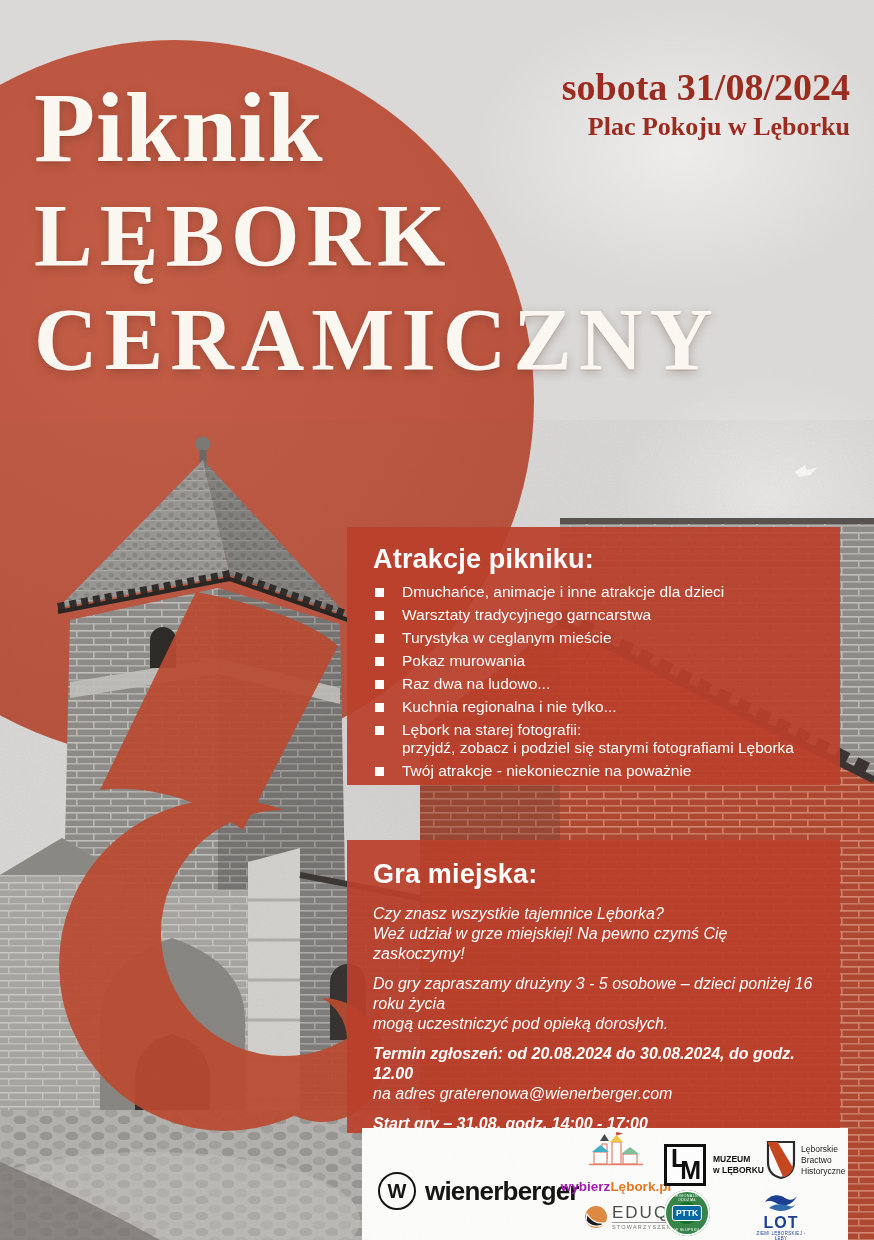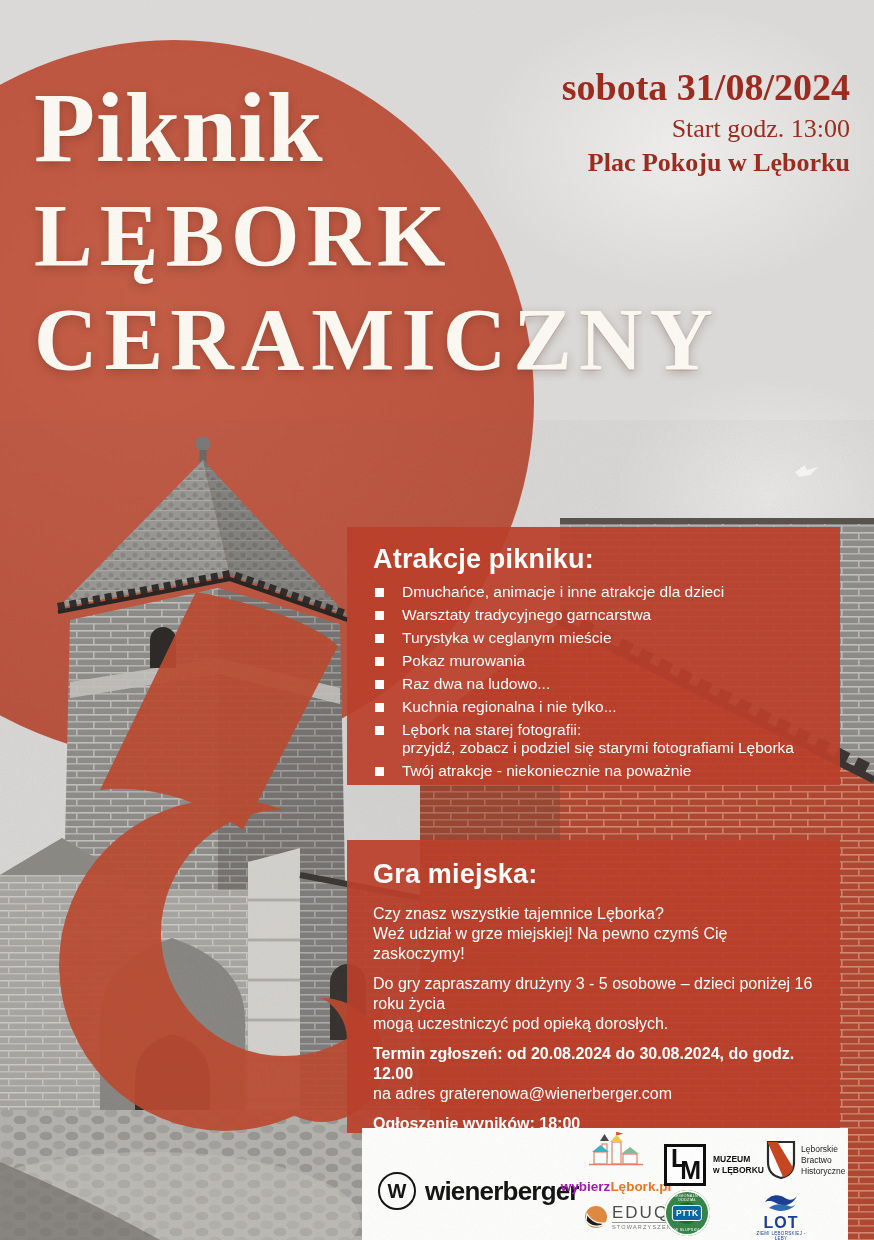--- a/index.html
+++ b/index.html
@@ -35,21 +35,21 @@
   .p-attr{left:347px;top:527px;width:493px;height:258px;padding:16px 26px 10px 26px;}
   .p-game{left:347px;top:822px;width:493px;height:293px;padding:18px 26px 12px 26px;margin-top:18px;}
   .panel h2{margin:0 0 8px 0;font-size:27px;line-height:32px;font-weight:700;letter-spacing:.2px;}
   .p-game h2{margin-bottom:14px;}
   .attr-item{display:flex;align-items:flex-start;margin-bottom:5px;}
   .sq{flex:0 0 auto;width:9px;height:9px;background:#fff;margin:5px 18px 0 2px;}
   .atx{font-size:15.5px;line-height:18px;font-weight:400;}
   .atx span{display:block;}
   .gline{font-size:16px;line-height:20px;font-weight:400;}
   .gbold{font-weight:700;}
-  .gp{margin-bottom:10px;}
+  .gp{margin-bottom:10px;font-style:italic;}
   .gp-last{margin-top:13px;}
   
   .logobar{position:absolute;left:362px;top:1128px;width:486px;height:112px;background:#fdfdfc;z-index:4;}
   .lg{position:absolute;}
   .wb{left:16px;top:44px;display:flex;align-items:center;}
   .wb-circle{width:34px;height:34px;border:2.5px solid #141414;border-radius:50%;display:flex;align-items:center;justify-content:center;
     font-weight:700;font-size:20px;color:#141414;}
   .wb-name{margin-left:9px;font-size:26px;font-weight:700;color:#141414;letter-spacing:-.8px;}
   .wyb{left:196px;top:4px;width:116px;text-align:center;}
   .wyb-text{font-size:13.5px;font-weight:700;margin-top:1px;}
@@ -83,21 +83,20 @@
 </style>
 </head>
 <body>
 
 <div class="poster">
 
   <div class="circle"></div>
 
   <div class="datebox">
     <div class="d1">sobota 31/08/2024</div>
-    <div class="d2">Start godz. 13:00</div>
     <div class="d3">Plac Pokoju w Lęborku</div>
   </div>
 
   <div class="title">
     <div class="t1">Piknik</div>
     <div class="t2">LĘBORK</div>
     <div class="t2">CERAMICZNY</div>
   </div>
 
   <svg class="photo" width="874" height="820" viewBox="0 0 874 820">
@@ -267,20 +266,21 @@
     </div>
     <div class="gp">
       <div class="gline">Do gry zapraszamy drużyny 3 - 5 osobowe – dzieci poniżej 16 roku życia</div>
       <div class="gline">mogą uczestniczyć pod opieką dorosłych.</div>
     </div>
     <div class="gp">
       <div class="gline gbold">Termin zgłoszeń: od 20.08.2024 do 30.08.2024, do godz. 12.00</div>
       <div class="gline">na adres graterenowa@wienerberger.com</div>
     </div>
     <div class="gp">
+      <div class="gline gbold">Start gry – 31.08. godz. 14:00 - 17:00</div>
       <div class="gline gbold">Ogłoszenie wyników: 18:00</div>
     </div>
     <div class="gline gbold gp-last">Dla najlepszych drużyn przewidziane są nagrody niespodzianki</div>
   </section>
 
   <footer class="logobar">
 
     <div class="lg wb">
       <span class="wb-circle">
           <span>W</span>

